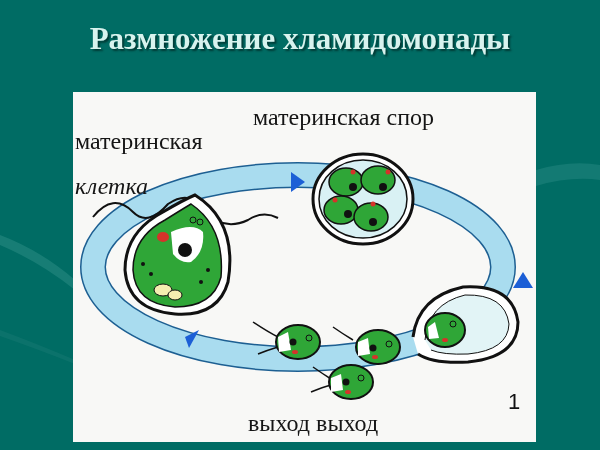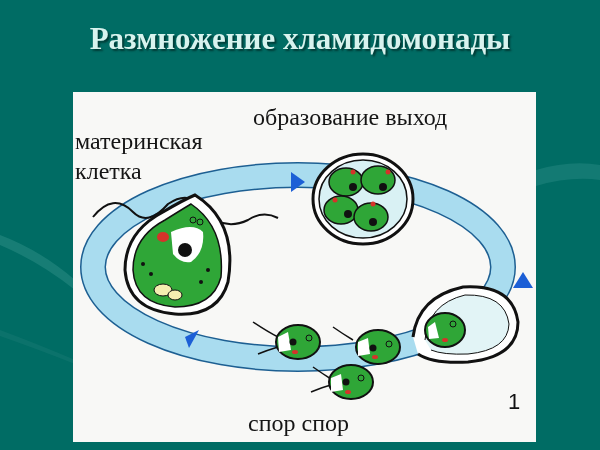--- a/index.html
+++ b/index.html
@@ -113,18 +113,18 @@
       <path d="M352 248 Q355 212 392 203 Q432 202 436 232 Q435 258 395 262 Q370 263 358 258" fill="#e2f4f6" stroke="#111" stroke-width="1"></path>
       <ellipse cx="372" cy="238" rx="20" ry="17" fill="#2fa637" stroke="#111" stroke-width="2"></ellipse>
       <path d="M355 235 L362 230 L366 246 L356 247 Z" fill="#fff"></path>
       <circle cx="380" cy="232" r="3" fill="none" stroke="#111"></circle>
       <ellipse cx="372" cy="248" rx="3" ry="2" fill="#d6332a"></ellipse>
     </g>
   </svg>
 
   <div class="label" style="left:2px; top:36px;">
     <div>материнская</div>
-    <div style="margin-top:4px;">клетка</div>
+    <div style="margin-top:19px;font-style:italic;">клетка</div>
   </div>
-  <div class="label" style="left:180px; top:12px;">образование выход</div>
-  <div class="label" style="left:175px; top:318px;">спор спор</div>
+  <div class="label" style="left:180px; top:12px;">материнская спор</div>
+  <div class="label" style="left:175px; top:318px;">выход выход</div>
   <div class="fig-num" style="left:435px; top:297px;">1</div>
 </div>
 
 </body></html>

